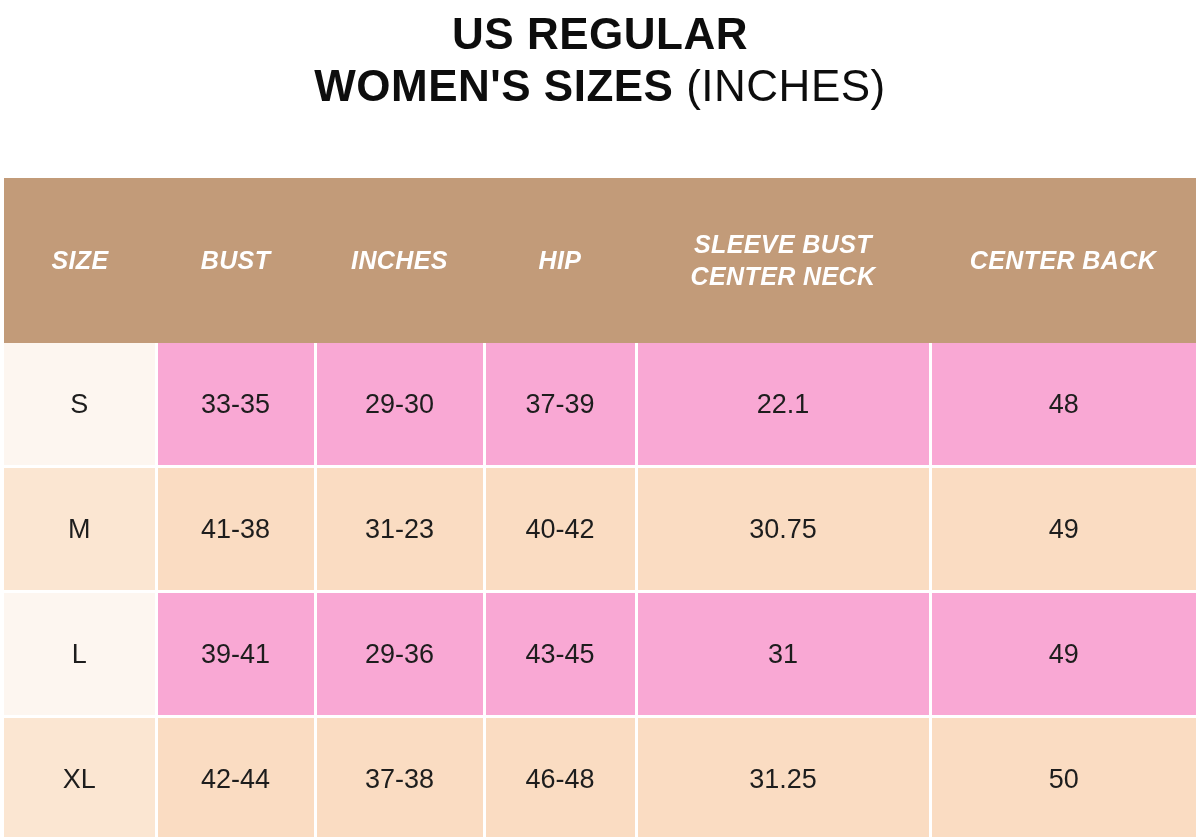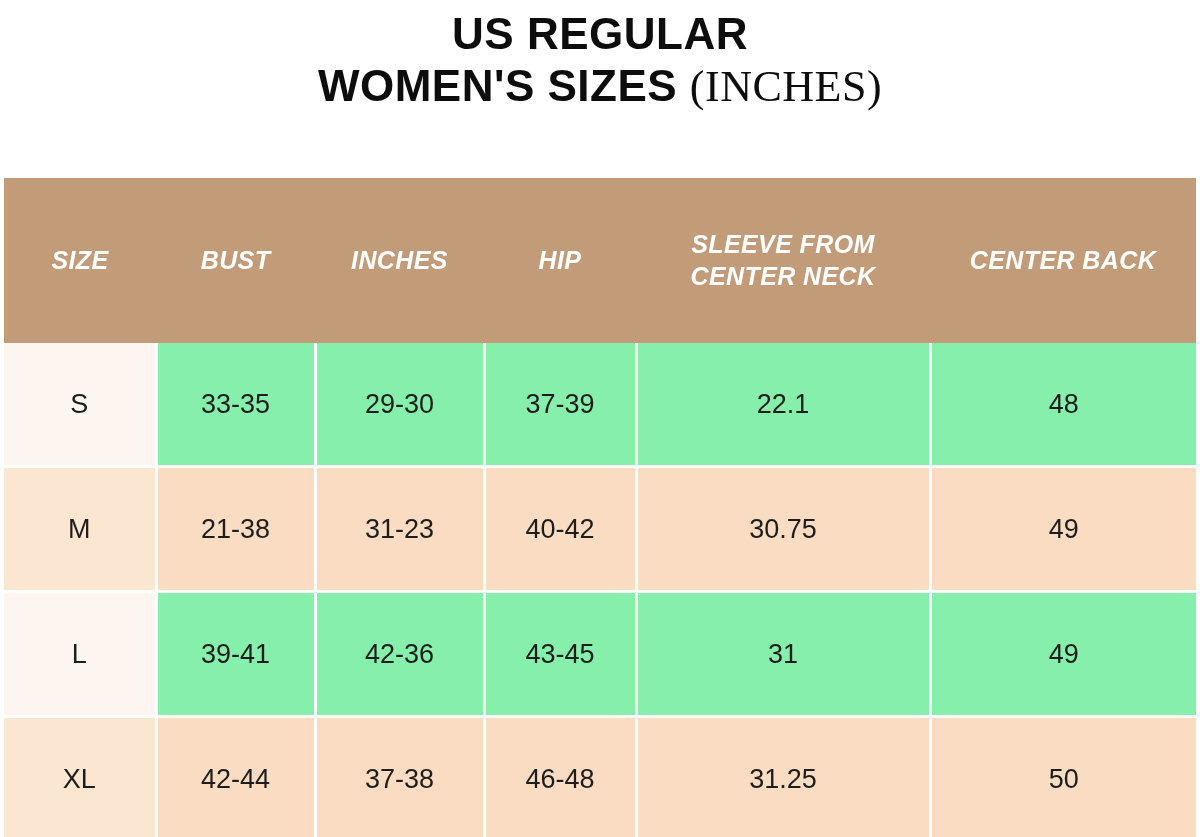--- a/index.html
+++ b/index.html
@@ -33,21 +33,20 @@
   }
   .title-line-2 {
     font-weight: bold;
     font-size: 44px;
     line-height: 1.18;
     letter-spacing: 0.5px;
     color: #0d0d0d;
   }
   .title-line-2 .units {
     font-weight: normal;
-    font-family: Liberation Serif, serif;
   }
   table.size-table {
     position: absolute;
     top: 178px;
     left: 4px;
     width: 1192px;
     border-collapse: collapse;
     table-layout: fixed;
   }
   table.size-table col.c0 { width: 152px; }
@@ -75,21 +74,21 @@
     text-align: center;
     vertical-align: middle;
     font-size: 27px;
     height: 122px;
     color: #1d1d1d;
     border-right: 3px solid #ffffff;
     border-bottom: 3px solid #ffffff;
     padding: 0 4px;
   }
   tbody td:last-child { border-right: none; }
-  tbody tr.row-light td { background: #86efac; }
+  tbody tr.row-light td { background: #f9a8d4; }
   tbody tr.row-dark td { background: #fadcc2; }
   tbody tr.row-light td.first-col { background: #fdf6f0; }
   tbody tr.row-dark td.first-col { background: #fbe6d2; }
   tbody tr:last-child td { border-bottom: none; }
 </style>
 </head>
 <body>
 
 <div class="page">
 
@@ -106,45 +105,45 @@
         <col class="c3">
         <col class="c4">
         <col class="c5">
     </colgroup>
     <thead>
       <tr>
         <th>SIZE</th>
         <th>BUST</th>
         <th>INCHES</th>
         <th>HIP</th>
-        <th>SLEEVE FROM CENTER NECK</th>
+        <th>SLEEVE BUST CENTER NECK</th>
         <th>CENTER BACK</th>
       </tr>
     </thead>
     <tbody>
       <tr class="row-light">
         <td class="first-col">S</td>
         <td>33-35</td>
         <td>29-30</td>
         <td>37-39</td>
         <td>22.1</td>
         <td>48</td>
       </tr>
       <tr class="row-dark">
         <td class="first-col">M</td>
-        <td>21-38</td>
+        <td>41-38</td>
         <td>31-23</td>
         <td>40-42</td>
         <td>30.75</td>
         <td>49</td>
       </tr>
       <tr class="row-light">
         <td class="first-col">L</td>
         <td>39-41</td>
-        <td>42-36</td>
+        <td>29-36</td>
         <td>43-45</td>
         <td>31</td>
         <td>49</td>
       </tr>
       <tr class="row-dark">
         <td class="first-col">XL</td>
         <td>42-44</td>
         <td>37-38</td>
         <td>46-48</td>
         <td>31.25</td>

